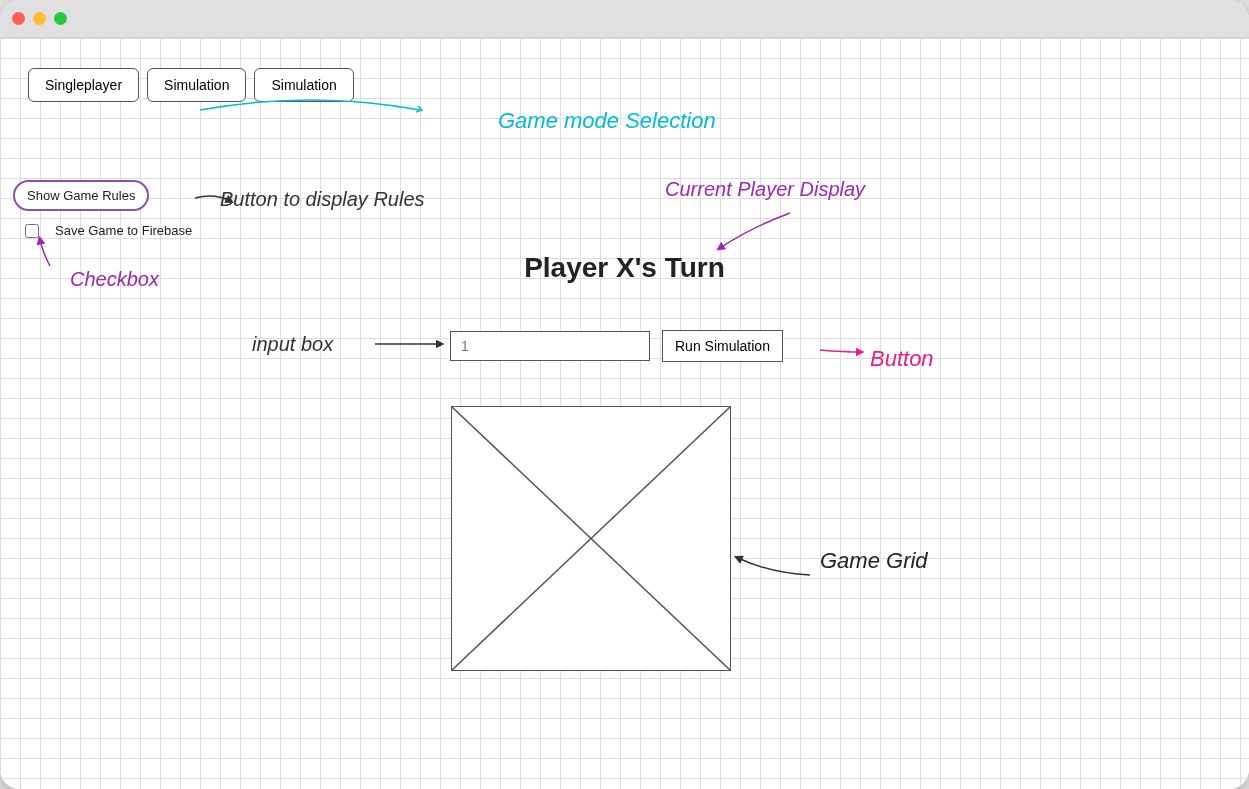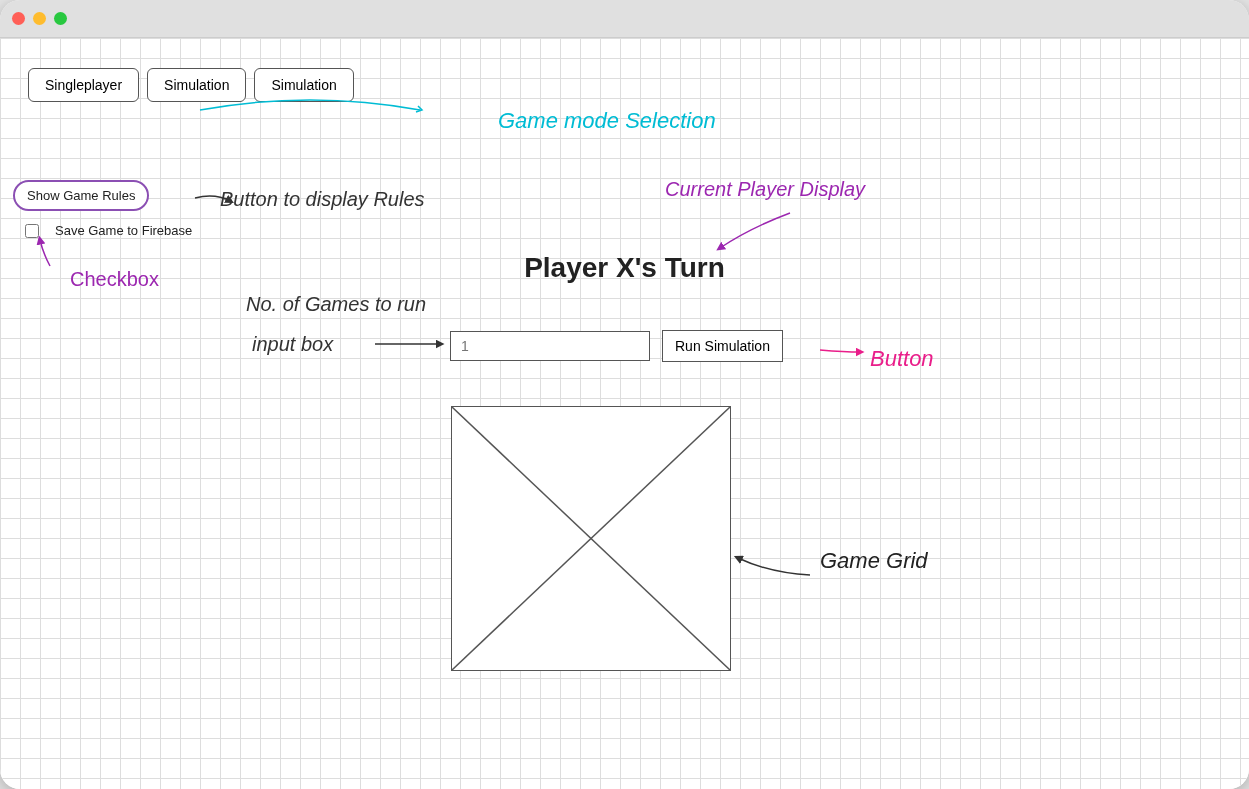--- a/index.html
+++ b/index.html
@@ -141,20 +141,21 @@
       font-size: 20px;
       font-style: italic;
     }
 
     
     .ann-checkbox {
       top: 230px;
       left: 70px;
       color: #9c27b0;
       font-size: 20px;
+      font-style: italic;
     }
 
     
     .ann-num-games {
       top: 255px;
       left: 246px;
       color: #333;
       font-size: 20px;
       font-style: italic;
     }
@@ -282,21 +283,20 @@
 
     <div class="annotation ann-current-player">Current Player Display</div>
 
     <div class="save-game-area">
       <input type="checkbox" style="">
       <label>Save Game to Firebase</label>
     </div>
 
     <div class="annotation ann-checkbox">Checkbox</div>
 
-    <div class="annotation ann-num-games">No. of Games to run</div>
 
     <div class="annotation ann-input-box">input box</div>
 
     <div class="annotation ann-button">Button</div>
 
     <div class="annotation ann-game-grid">Game Grid</div>
 
     <div class="player-turn">Player X's Turn</div>
 
     <div class="sim-controls">

